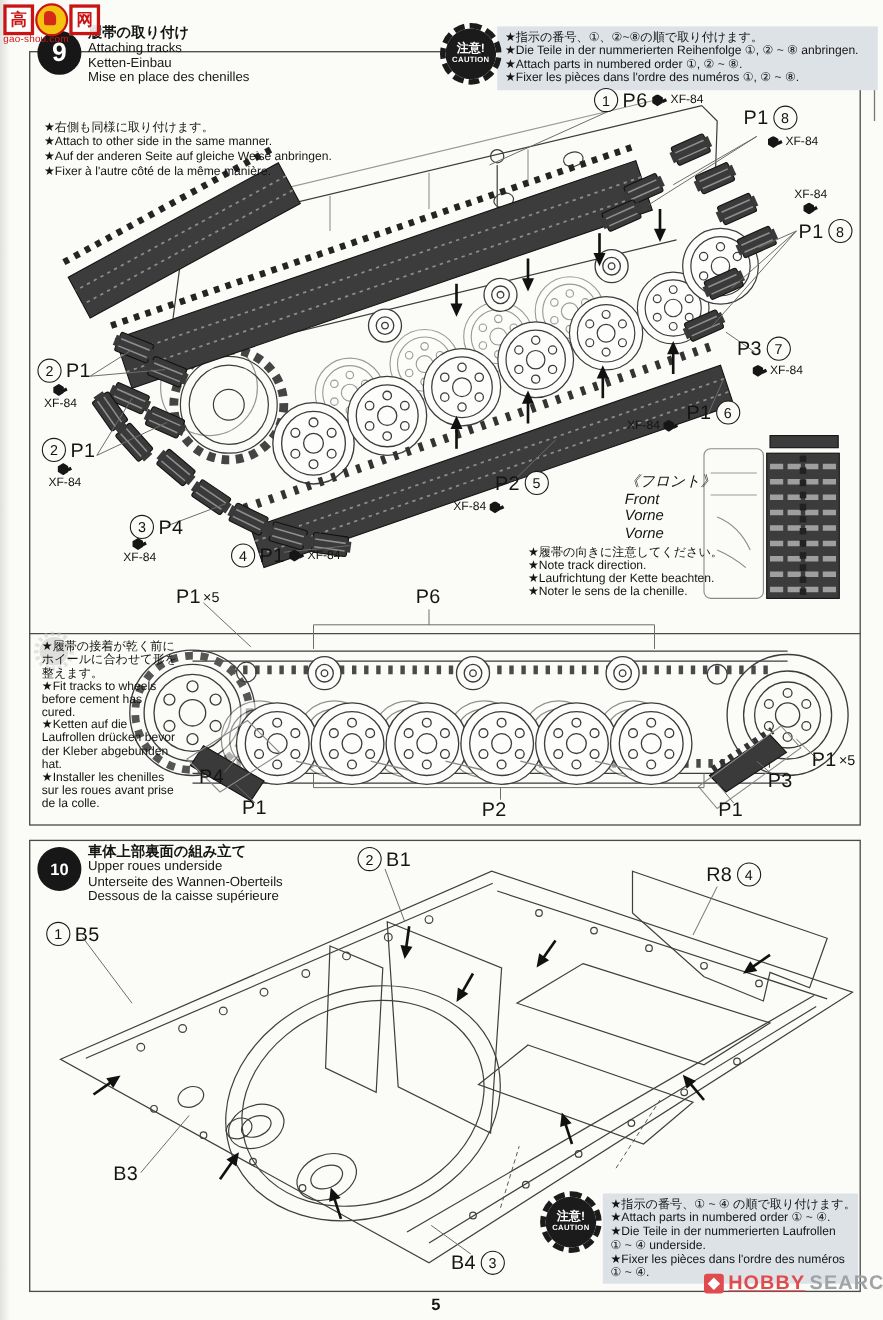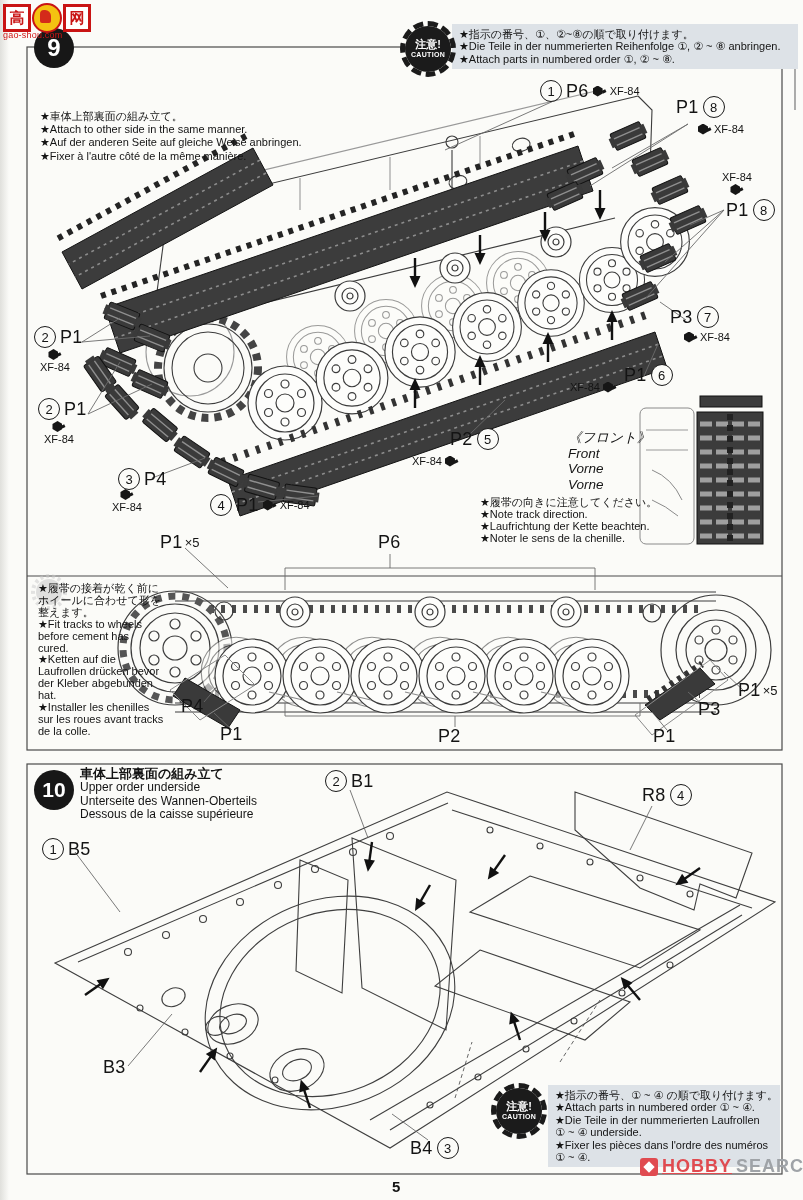--- a/index.html
+++ b/index.html
@@ -383,33 +383,40 @@
   <g stroke="#6b6b6b" stroke-width=".9" fill="none">
     <line x1="75" y1="852" x2="120" y2="912"></line>
     <line x1="350" y1="790" x2="368" y2="838"></line>
     <line x1="652" y1="806" x2="630" y2="850"></line>
     <line x1="128" y1="1066" x2="172" y2="1014"></line>
     <line x1="428" y1="1140" x2="392" y2="1114"></line>
   </g>
 </svg>
 
 <div class="stepbadge" style="left:34px;top:28px">9</div>
+<div class="titleblock" style="left:80px;top:22px">
+  <div class="tja">履帯の取り付け</div>
+  <div class="tl">Attaching tracks</div>
+  <div class="tl">Ketten-Einbau</div>
+  <div class="tl">Mise en place des chenilles</div>
+</div>
 
 <div class="burst" style="left:405px;top:26px">
   <span class="b1">注意!</span>
   <span class="b2">CAUTION</span>
 </div>
 <div class="cautionbox" style="left:452px;top:24px;width:332px">
   <div>★指示の番号、①、②~⑧の順で取り付けます。</div>
   <div>★Die Teile in der nummerierten Reihenfolge ①, ② ~ ⑧ anbringen.</div>
   <div>★Attach parts in numbered order ①, ② ~ ⑧.</div>
+  <div>★Fixer les pièces dans l'ordre des numéros ①, ② ~ ⑧.</div>
 </div>
 
 <div class="note" style="left:40px;top:110px">
-  <div>★車体上部裏面の組み立て。</div>
+  <div>★右側も同様に取り付けます。</div>
   <div>★Attach to other side in the same manner.</div>
   <div>★Auf der anderen Seite auf gleiche Weise anbringen.</div>
   <div>★Fixer à l'autre côté de la même manière.</div>
 </div>
 
 <div class="pl" style="left:540px;top:80px">
   <span class="circ">1</span>
   <span class="pt">P6</span>
   <span class="chip"></span>
   <span class="xf" style="font-size:11px">XF-84</span>
@@ -521,21 +528,21 @@
   <div>ホイールに合わせて形を</div>
   <div>整えます。</div>
   <div>★Fit tracks to wheels</div>
   <div>before cement has</div>
   <div>cured.</div>
   <div>★Ketten auf die</div>
   <div>Laufrollen drücken bevor</div>
   <div>der Kleber abgebunden</div>
   <div>hat.</div>
   <div>★Installer les chenilles</div>
-  <div>sur les roues avant tracks</div>
+  <div>sur les roues avant prise</div>
   <div>de la colle.</div>
 </div>
 
 <div class="pl" style="left:181px;top:696px">
       <span class="pt">P4</span>
     </div>
 <div class="pl" style="left:220px;top:724px">
       <span class="pt">P1</span>
     </div>
 <div class="pl" style="left:438px;top:726px">
@@ -545,24 +552,24 @@
       <span class="pt">P1</span>
     </div>
 <div class="pl" style="left:698px;top:699px">
       <span class="pt">P3</span>
     </div>
 <div class="pl" style="left:738px;top:680px">
   <span class="pt">P1</span>
   <span class="mult">×5</span>
 </div>
 
-<div class="stepbadge" style="left:34px;top:770px;font-size:21px">10</div>
+<div class="stepbadge" style="left:34px;top:770px;font-size:15px">10</div>
 <div class="titleblock" style="left:80px;top:766px">
   <div class="tja">車体上部裏面の組み立て</div>
-  <div class="tl">Upper order underside</div>
+  <div class="tl">Upper roues underside</div>
   <div class="tl">Unterseite des Wannen-Oberteils</div>
   <div class="tl">Dessous de la caisse supérieure</div>
 </div>
 
 <div class="pl" style="left:325px;top:770px">
   <span class="circ">2</span>
   <span class="pt">B1</span>
 </div>
 <div class="pl" style="left:42px;top:838px">
   <span class="circ">1</span>

